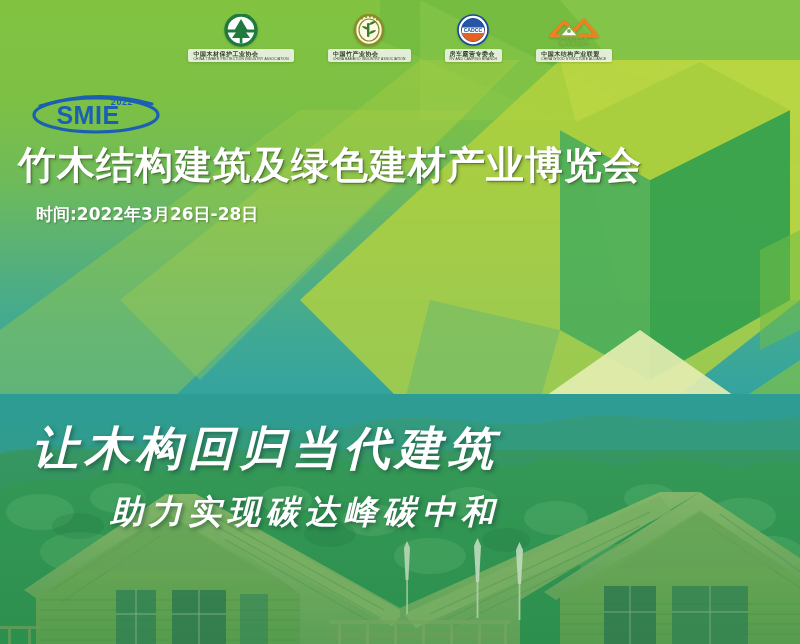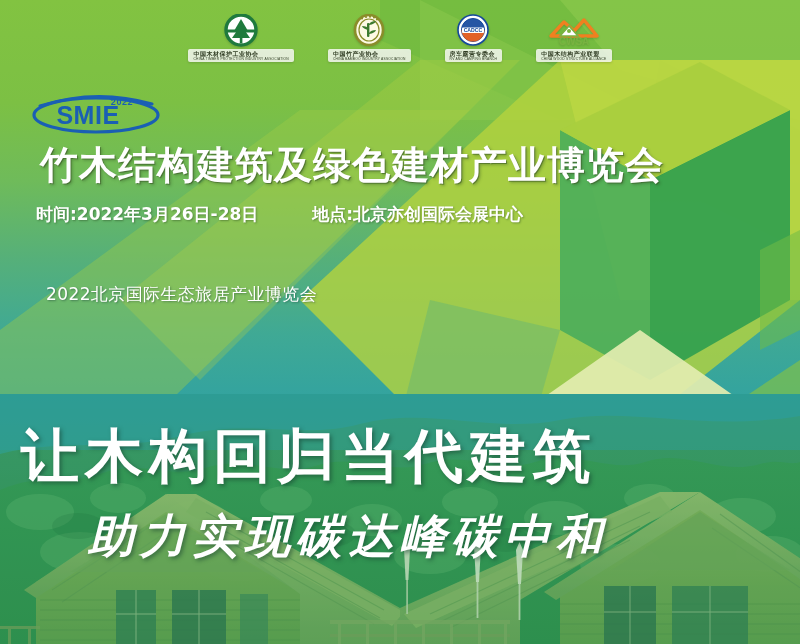--- a/index.html
+++ b/index.html
@@ -51,30 +51,30 @@
   }
   .smie svg{display:block}
 
   .t1{
     font-size:37px;font-weight:bold;color:#ffffff;letter-spacing:1px;
     font-family:"DejaVu Sans","Liberation Sans",sans-serif;
     text-shadow:1px 1px 0 rgba(60,90,40,.55), 2px 2px 3px rgba(40,70,30,.35);
     white-space:nowrap;
   }
   .t2{
-    margin-top:2px;padding-left:40px;
+    margin-top:2px;padding-left:18px;
     font-size:38px;font-weight:bold;color:#ffffff;letter-spacing:1px;
     font-family:"DejaVu Sans","Liberation Sans",sans-serif;
     text-shadow:1px 1px 0 rgba(60,90,40,.55), 2px 2px 3px rgba(40,70,30,.35);
     white-space:nowrap;
   }
 
   .meta{
     position:absolute;top:203px;left:36px;z-index:5;
-    display:flex;gap:54px;align-items:baseline;
+    display:flex;gap:70px;align-items:baseline;
     font-size:17px;color:#ffffff;font-weight:bold;
     font-family:"DejaVu Sans","Liberation Sans",sans-serif;
     text-shadow:1px 1px 2px rgba(40,70,30,.45);
     white-space:nowrap;
   }
 
   
   .concurrent{position:absolute;top:266px;left:46px;z-index:5;}
   .concurrent .ch{
     font-size:21px;font-weight:bold;color:#fff;letter-spacing:1px;
@@ -84,28 +84,28 @@
   .concurrent .ci{
     margin-top:17px;font-size:17px;color:#fff;letter-spacing:.4px;
     font-family:"DejaVu Sans","Liberation Sans",sans-serif;
     text-shadow:1px 1px 2px rgba(30,70,60,.5);
     white-space:nowrap;
   }
 
   
   .slogan{position:absolute;z-index:5;left:0;right:0;top:418px;}
   .sl1{
-    padding-left:21px;font-size:58px;color:#fff;font-weight:bold;
+    padding-left:32px;font-size:46px;color:#fff;font-weight:bold;
     font-family:"DejaVu Serif","Liberation Serif",serif;
-    letter-spacing:6px;
+    letter-spacing:6px;font-style:italic;
     text-shadow:2px 2px 4px rgba(20,60,45,.55);
     white-space:nowrap;
   }
   .sl2{
-    margin-top:10px;padding-left:88px;font-size:46px;color:#fff;font-weight:bold;
+    margin-top:10px;padding-left:110px;font-size:33px;color:#fff;font-weight:bold;
     font-family:"DejaVu Serif","Liberation Serif",serif;
     letter-spacing:6px;font-style:italic;
     text-shadow:2px 2px 4px rgba(20,60,45,.55);
     white-space:nowrap;
   }
 </style>
 </head>
 <body>
 
 <div class="poster">
@@ -402,25 +402,23 @@
           <text x="92" y="15" font-size="9" font-weight="bold" fill="#1a5fb4" text-anchor="middle" font-family="Liberation Sans, sans-serif" letter-spacing="0.6">2022</text>
         </svg>
       </div>
 
     </div>
     <div class="t2">竹木结构建筑及绿色建材产业博览会</div>
   </div>
 
   <div class="meta">
     <span>时间:2022年3月26日-28日</span>
-    <span>地点:北京亦创国际会展中心</span>
   </div>
 
   <div class="concurrent">
-    <div class="ci">2022北京国际生态旅居产业博览会</div>
   </div>
 
   <div class="slogan">
     <div class="sl1">让木构回归当代建筑</div>
     <div class="sl2">助力实现碳达峰碳中和</div>
   </div>
 
 </div>
 
 </body></html>

